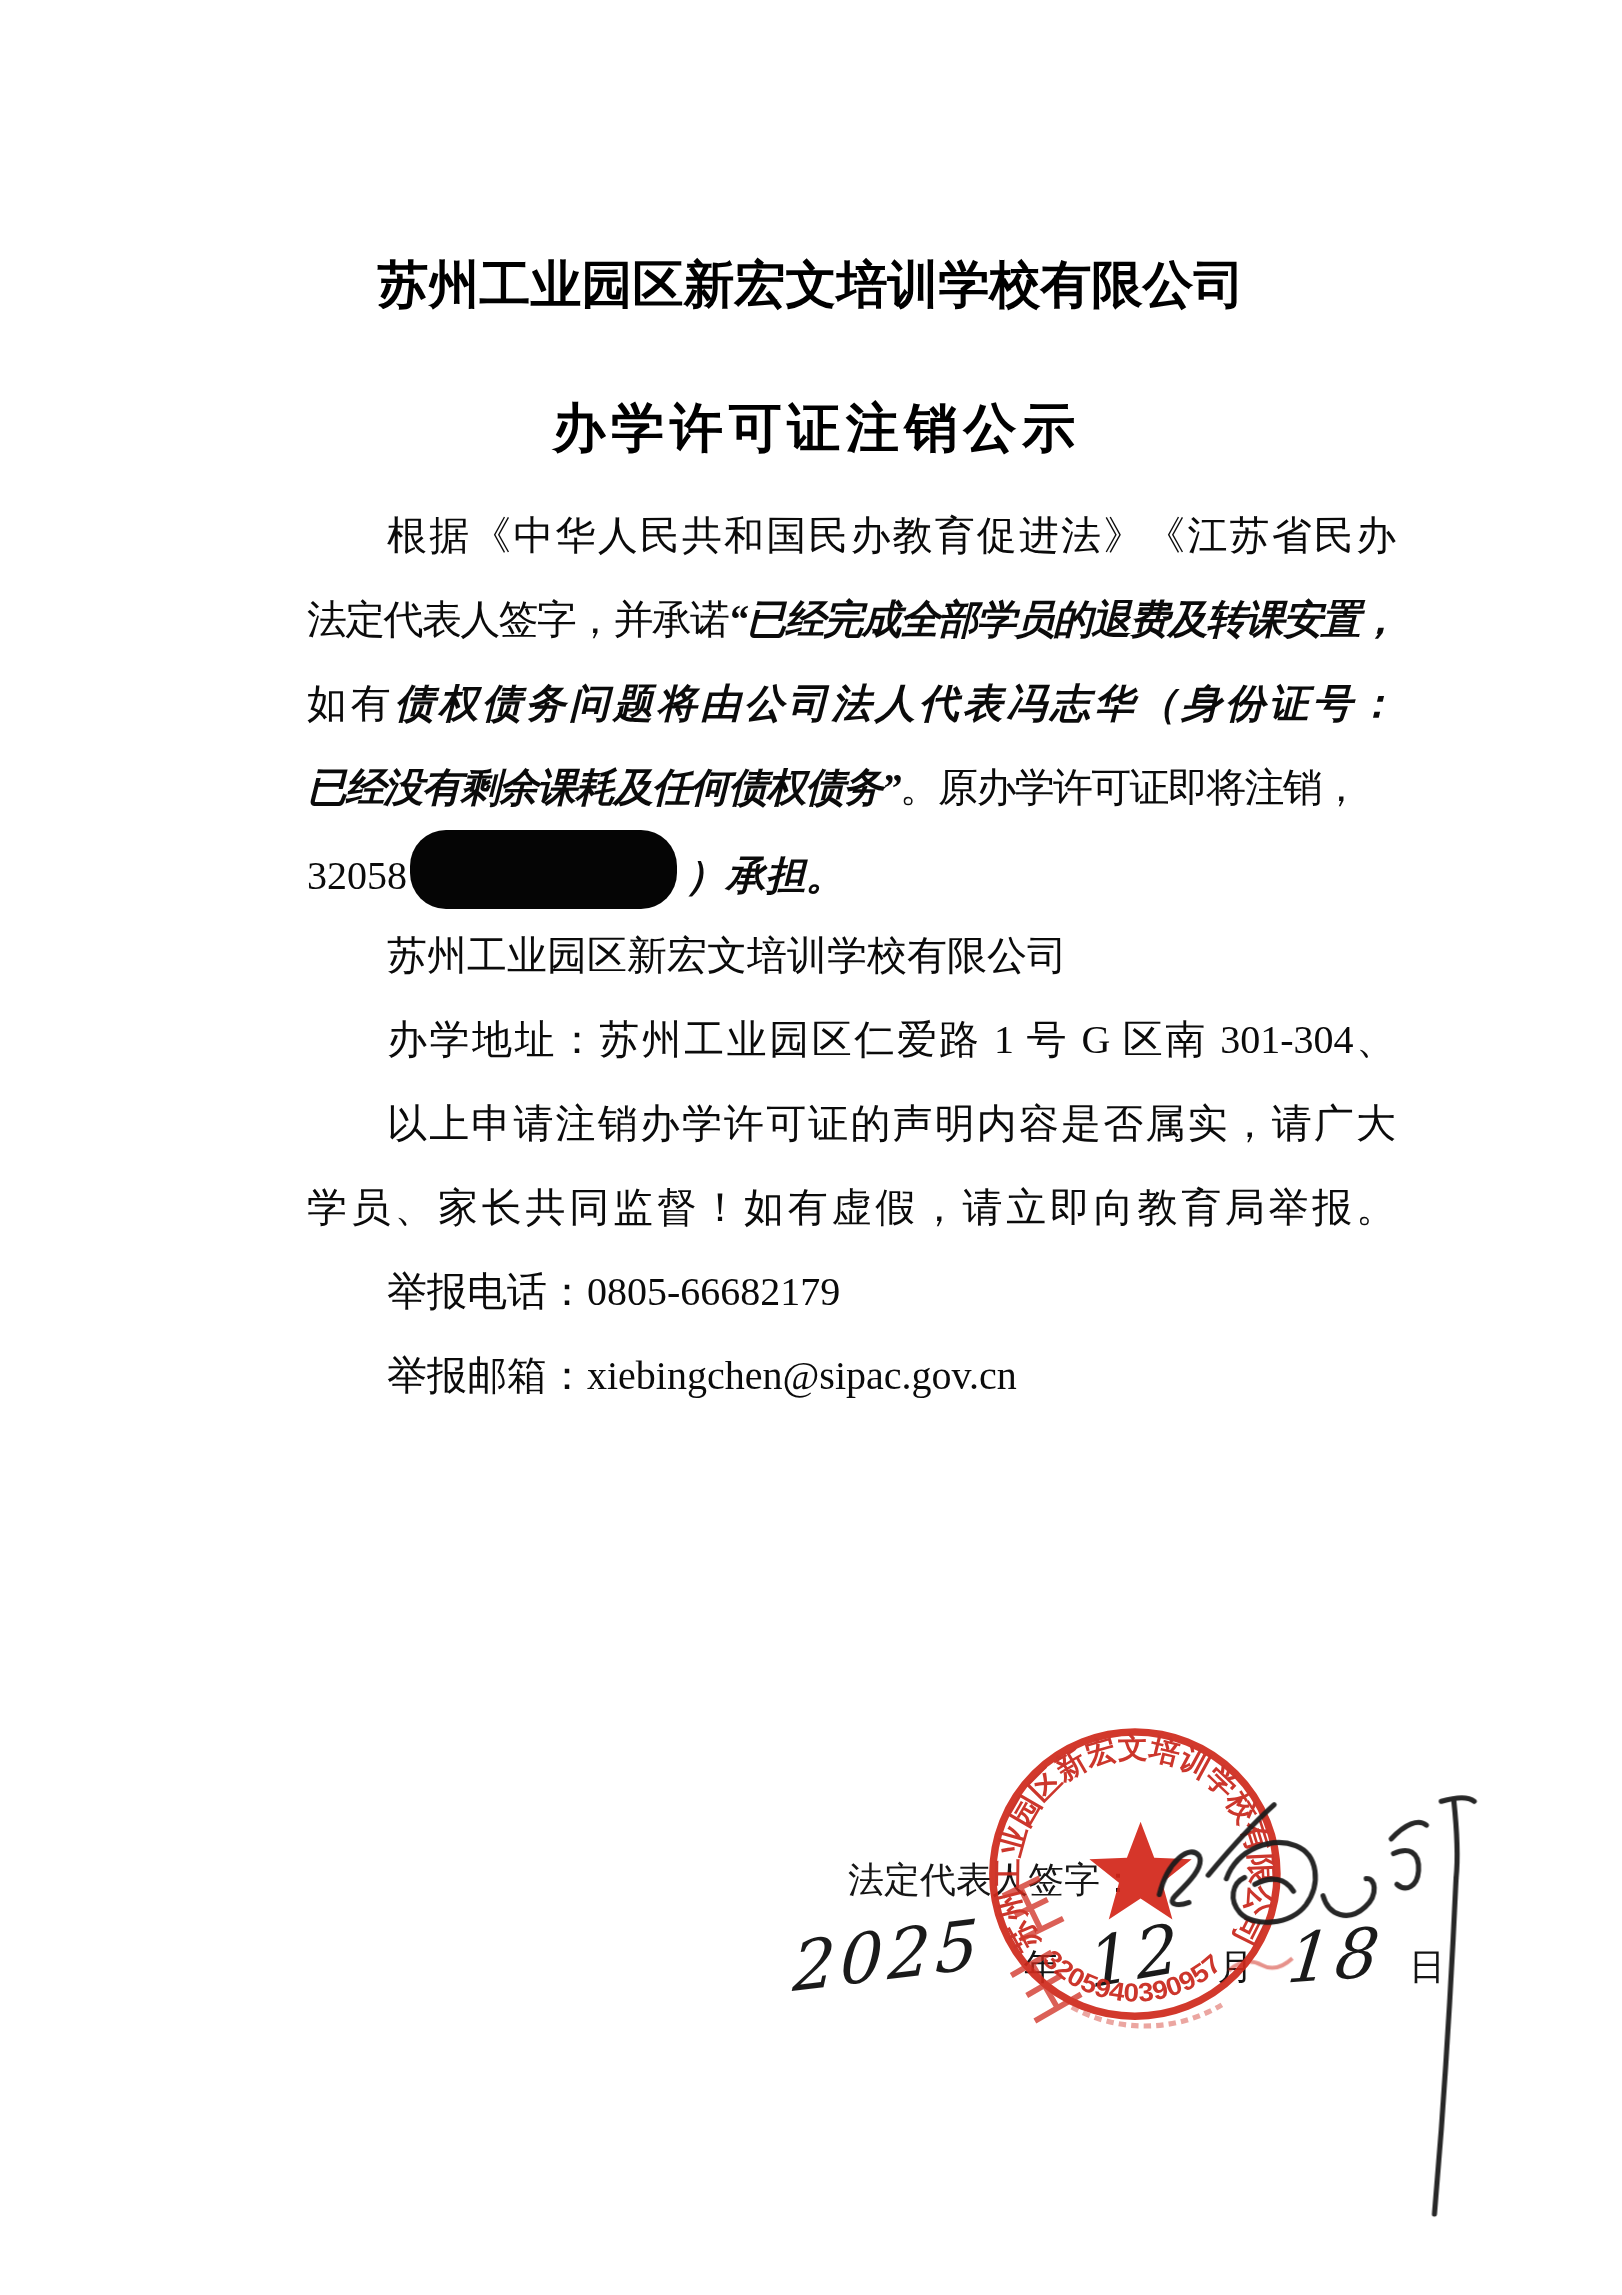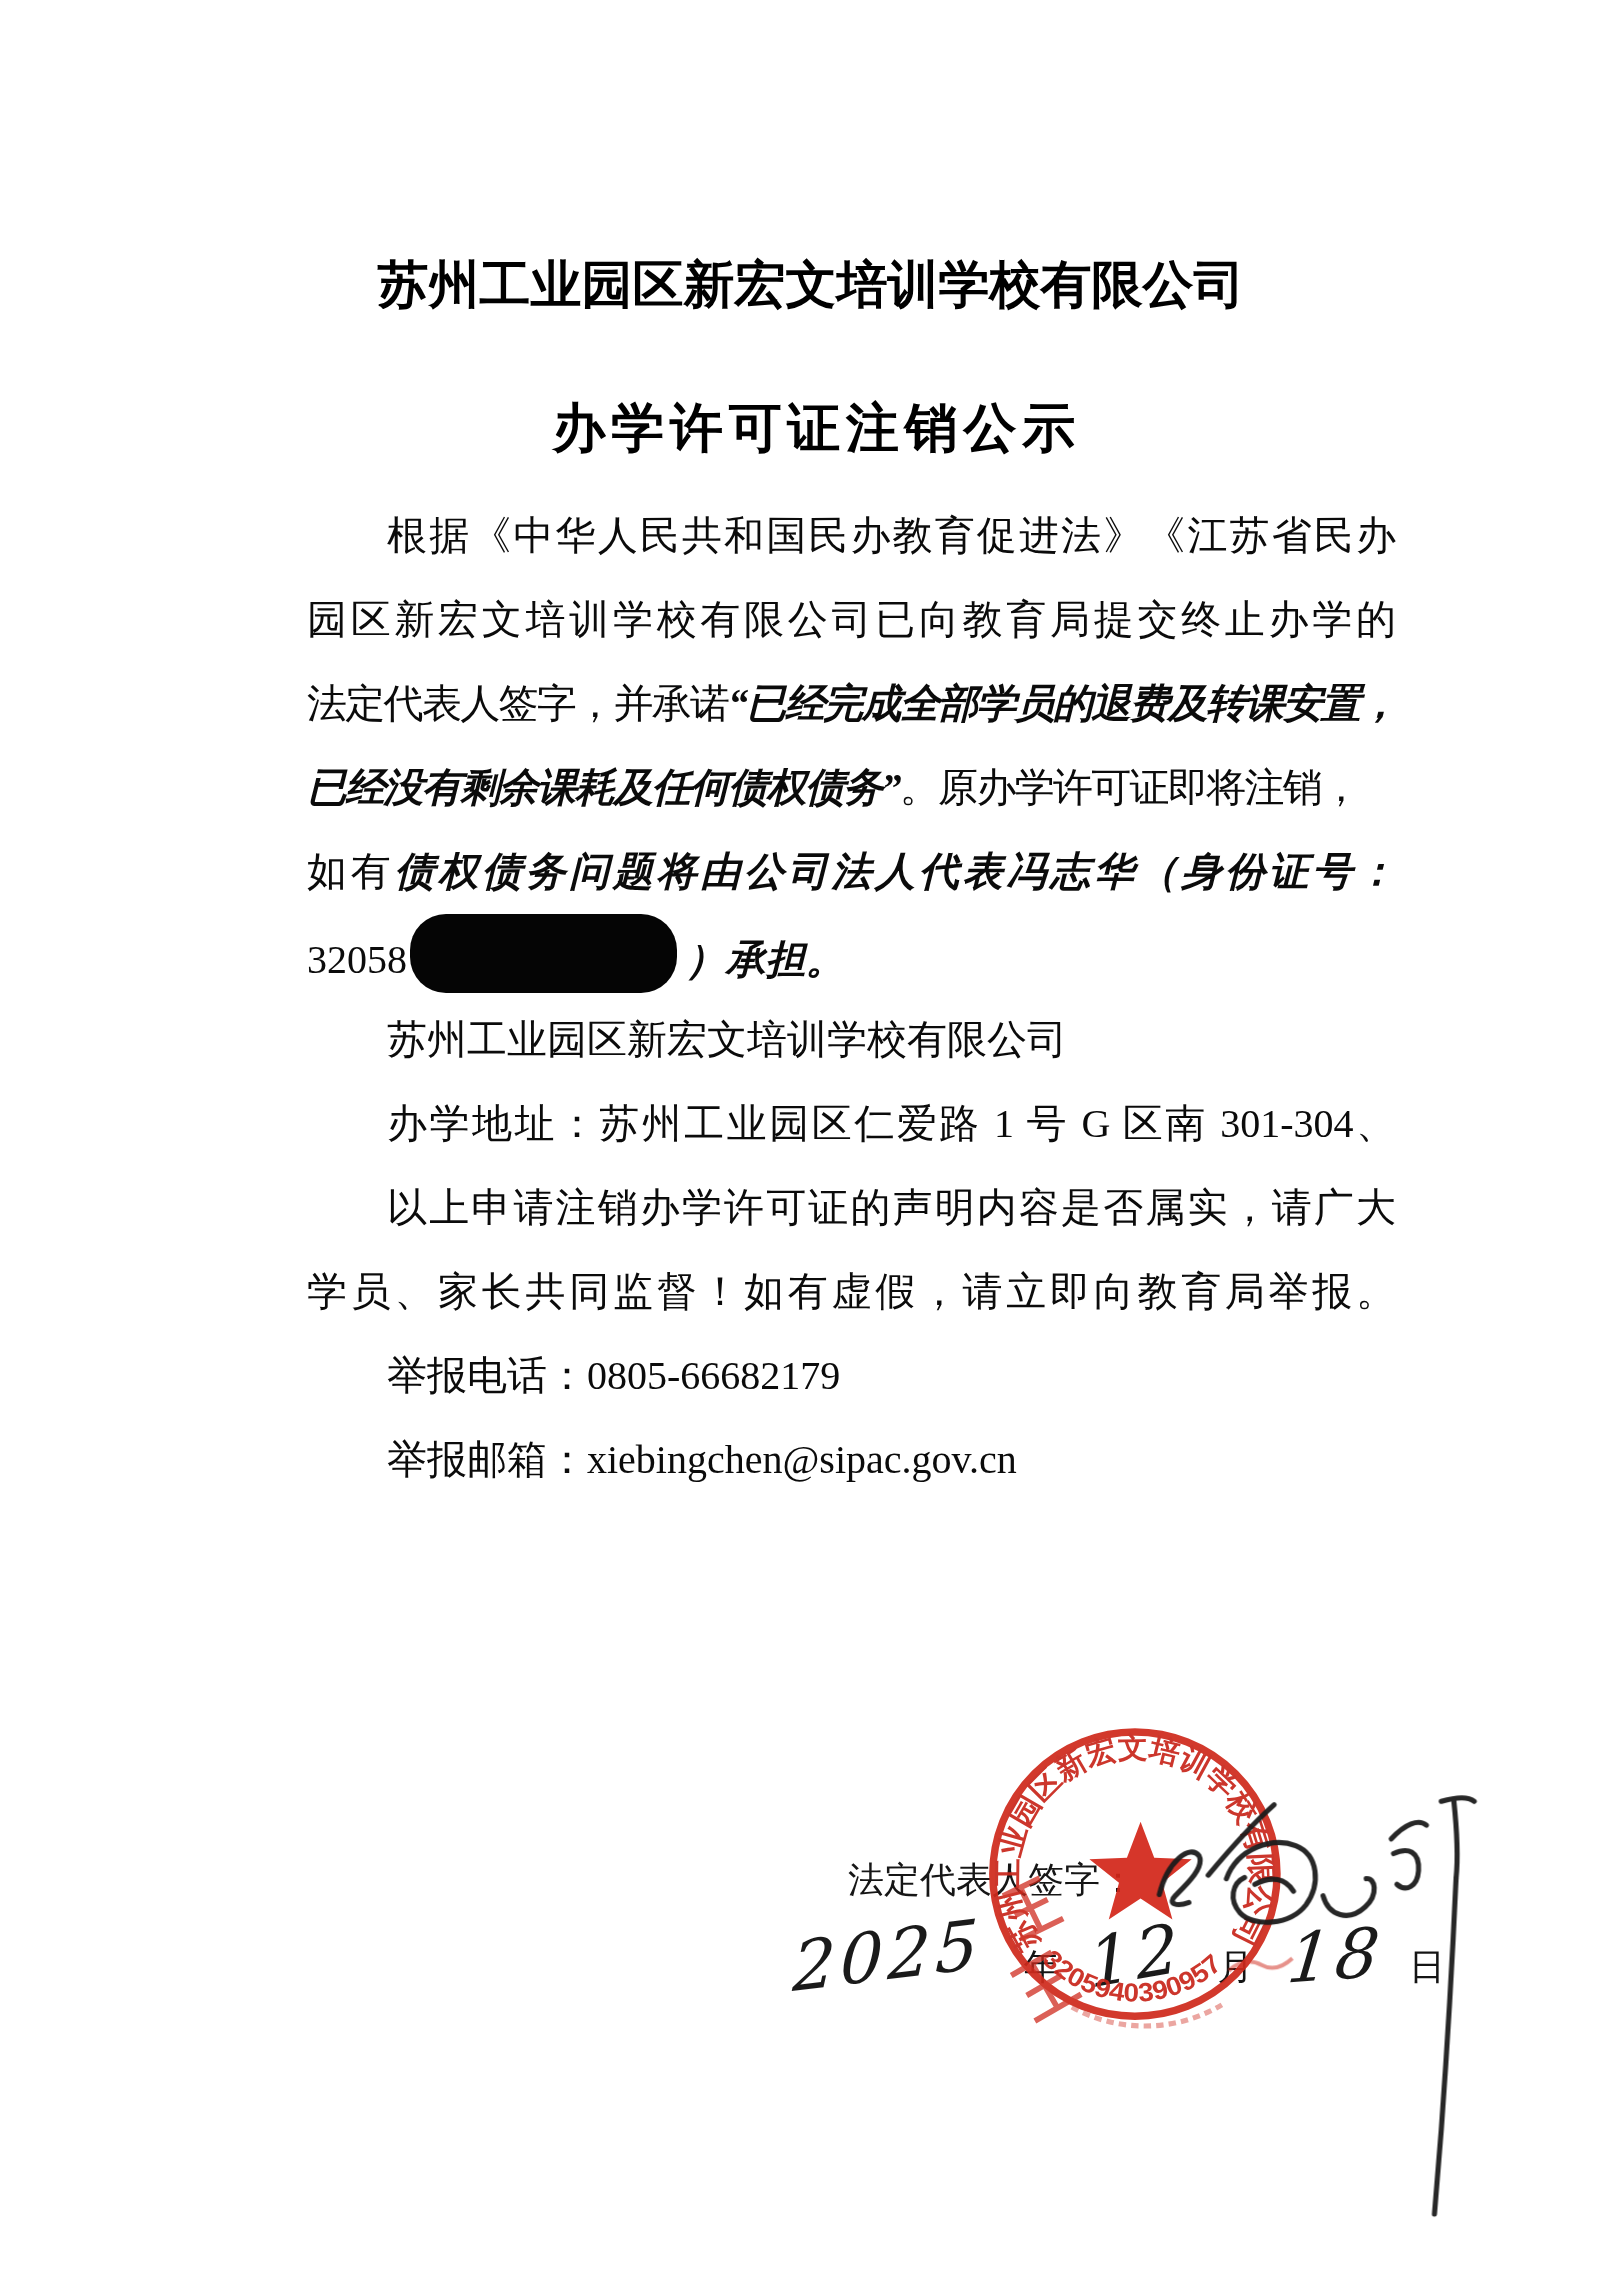--- a/index.html
+++ b/index.html
@@ -54,24 +54,23 @@
 </head>
 <body>
 
 <div class="page">
 
   <div class="title title1">苏州工业园区新宏文培训学校有限公司</div>
   <div class="title title2">办学许可证注销公示</div>
 
   <div class="body-block">
     <div class="line ind fill"><span class="seg">根据《中华人民共和国民办教育促进法》《江苏省民办</span></div>
-    <div class="line fill"><span class="seg">园区新宏文培训学校有限公司已向教育局提交终止办学的</span></div>
     <div class="line tight"><span class="seg">法定代表人签字，并承诺</span><span class="seg b">“已经完成全部学员的退费及转课安置，</span></div>
+    <div class="line fill"><span class="seg">如有</span><span class="seg b">债权债务问题将由公司法人代表冯志华（身份证号：</span></div>
     <div class="line tight"><span class="seg b">已经没有剩余课耗及任何债权债务”</span><span class="seg">。原办学许可证即将注销，</span></div>
-    <div class="line fill"><span class="seg">如有</span><span class="seg b">债权债务问题将由公司法人代表冯志华（身份证号：</span></div>
     <div class="line"><span class="seg">32058</span><span class="redact"></span><span class="seg b">）承担。</span></div>
     <div class="line ind"><span class="seg">苏州工业园区新宏文培训学校有限公司</span></div>
     <div class="line ind fill"><span class="seg">办学地址：苏州工业园区仁爱路 1 号 G 区南 301-304、</span></div>
     <div class="line ind fill"><span class="seg">以上申请注销办学许可证的声明内容是否属实，请广大</span></div>
     <div class="line fill"><span class="seg">学员、家长共同监督！如有虚假，请立即向教育局举报。</span></div>
     <div class="line ind"><span class="seg">举报电话：0805-66682179</span></div>
     <div class="line ind"><span class="seg">举报邮箱：xiebingchen@sipac.gov.cn</span></div>
   </div>
 
   <div class="sig-label">法定代表人签字：</div>

